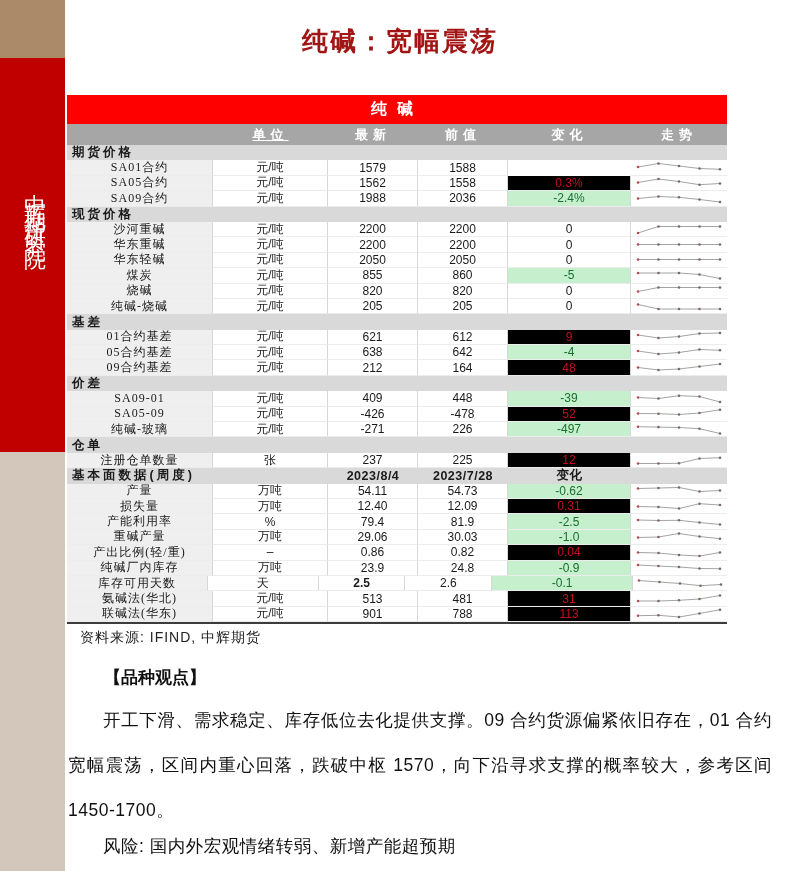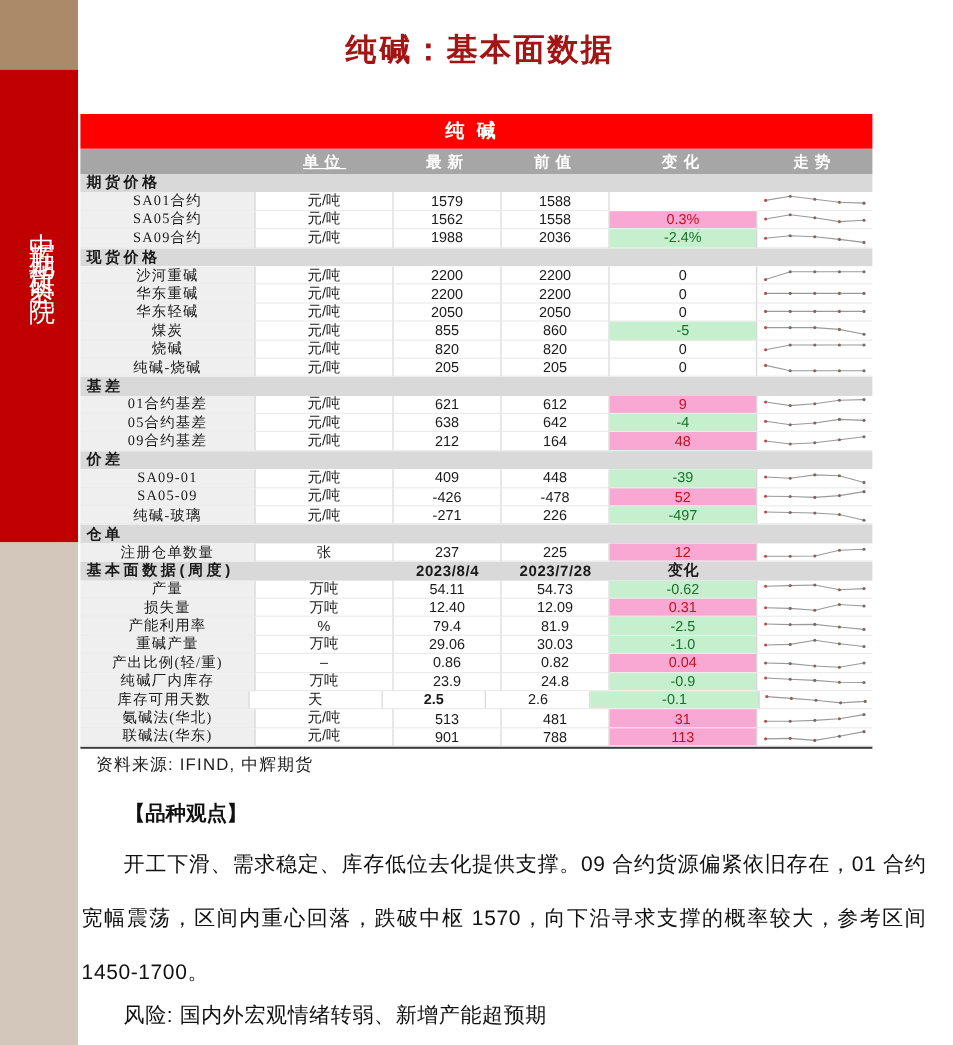--- a/index.html
+++ b/index.html
@@ -48,21 +48,21 @@
   .trow-section .sec-label { justify-content:flex-start; padding-left:5px; letter-spacing:3px; white-space:nowrap; }
   .trow-section .sec-col { justify-content:center; letter-spacing:0.5px; }
   .trow-data { height:15.4px; background:#ffffff; }
   .trow-data .cell {
     display:flex; align-items:center; justify-content:center;
     border-right:1px solid #d8d8d8; border-bottom:1px solid #ececec;
     white-space:nowrap; overflow:visible;
   }
   .trow-data .cell:last-child { border-right:none; }
   .cell-label { background:#efefef; letter-spacing:1px;font-family:Liberation Serif, serif; }
-  .chg-up   { background:#f9a8d4; color:#c4101e; }
+  .chg-up   { background:#000000; color:#c4101e; }
   .chg-down { background:#c6efce; color:#17702c; }
   .spark-cell svg { display:block; }
   
   .source-note {
     position:absolute; left:80px; top:629px;
     font-size:14px; color:#222222; letter-spacing:1px;
   }
   .opinion-heading {
     position:absolute; left:104px; top:666px;
     font-size:17px; font-weight:bold; color:#111111;
@@ -78,21 +78,21 @@
   }
 </style>
 </head>
 <body>
 
 <div class="sb-tan"></div>
 <div class="sb-red"></div>
 <div class="sb-beige"></div>
 <div class="org-name">中辉期货研究院</div>
 
-<div class="main-title">纯碱：基本面数据</div>
+<div class="main-title">纯碱：宽幅震荡</div>
 
 <div class="report-table" id="report-table">
     <div class="trow trow-title">纯碱</div>
     <div class="trow trow-colhead">
       <div class="cell " style="width: 146px;"></div>
       <div class="cell " style="width: 115px; text-decoration: underline;">单位</div>
       <div class="cell " style="width: 90px;">最新</div>
       <div class="cell " style="width: 90px;">前值</div>
       <div class="cell " style="width: 123px;">变化</div>
       <div class="cell " style="width: 96px;">走势</div>

